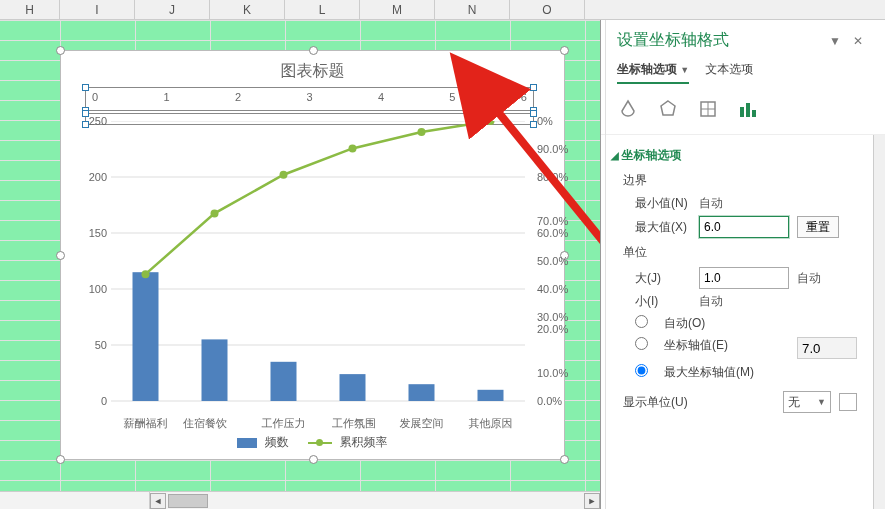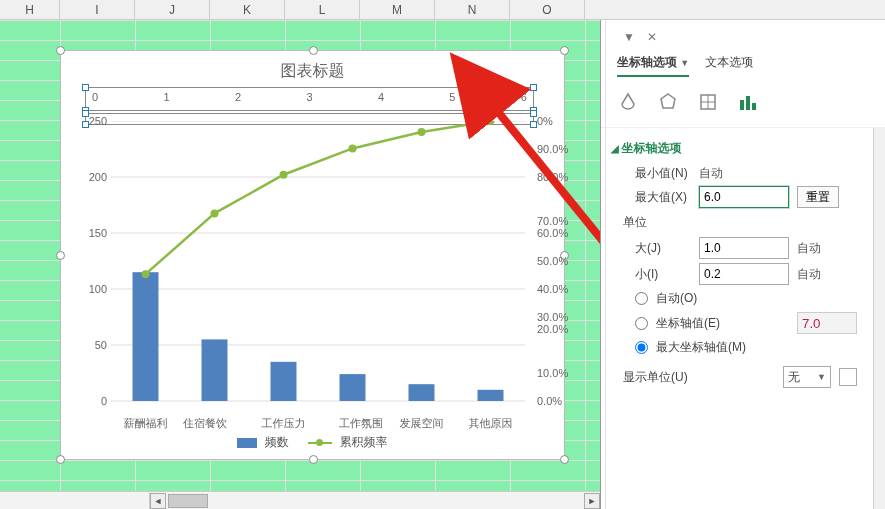--- a/index.html
+++ b/index.html
@@ -76,23 +76,23 @@
   .section-head::before{content:"◢ ";font-size:10px;}
   .sub-head{font-weight:normal;color:#444;margin:6px 0 6px 0;}
   
   .form-row{display:flex;align-items:center;gap:8px;margin:4px 0;padding-left:12px;}
   .form-row label{width:56px;}
   .form-row input[type=text]{width:90px;height:22px;border:1px solid #aaa;padding:0 4px;font-size:12px;}
   .form-row input.hl{border:1px solid #238a53;box-shadow:0 0 0 1px rgba(35,138,83,.3);}
   .form-row .auto{color:#555;width:34px;}
   .form-row .reset{border:1px solid #aaa;padding:2px 8px;height:22px;background:#fafafa;font-size:12px;}
   
-  .radio-row{display:flex;align-items:center;gap:8px;margin:5px 0 5px 12px;}
+  .radio-row{display:flex;align-items:flex-start;gap:16px;margin:5px 0 5px 12px;}
   .radio-row input[type=radio]{margin:0;}
-  .radio-row .ro-input{width:60px;height:22px;border:1px solid #ccc;background:#f3f3f3;color:#be185d;padding:0 4px;margin-left:auto;}
+  .radio-row .ro-input{width:60px;height:22px;border:1px solid #ccc;background:#f3f3f3;color:#000000;padding:0 4px;margin-left:auto;}
   
   .disp-row{display:flex;align-items:center;gap:8px;margin:10px 0 2px 0;}
   .disp-row .sel{border:1px solid #aaa;height:22px;width:48px;display:flex;align-items:center;justify-content:space-between;padding:0 4px;font-size:12px;background:#fff;}
   .disp-row .sq{width:18px;height:18px;border:1px solid #aaa;background:#fff;}
   
   .vsb{width:12px;background:#f0f0f0;border-left:1px solid #ccc;}
 </style>
 </head>
 <body>
 
@@ -221,21 +221,21 @@
             <div class="y2-tick" style="top: 112px;">60.0%</div>
             <div class="y2-tick" style="top: 100px;">70.0%</div>
             <div class="y2-tick" style="top: 56px;">80.0%</div>
             <div class="y2-tick" style="top: 28px;">90.0%</div>
             <div class="y2-tick" style="top: 0px;">0%</div>
           </div>
         <div id="xcats">
             <div class="x-cat" style="left: 60.5px;">薪酬福利</div>
             <div class="x-cat" style="left: 120px;">住宿餐饮</div>
             <div class="x-cat" style="left: 198.5px;">工作压力</div>
-            <div class="x-cat" style="left: 276px;">工作氛围</div>
+            <div class="x-cat" style="left: 269px;">工作氛围</div>
             <div class="x-cat" style="left: 336.5px;">发展空间</div>
             <div class="x-cat" style="left: 405.5px;">其他原因</div>
           </div>
       </div>
 
       <div class="legend">
         <span class="swatch-bar"></span>
         <span>频数</span>
         <span class="swatch-line"></span>
         <span>累积频率</span>
@@ -257,20 +257,21 @@
         <div class="btn">◄</div>
         <div class="thumb"></div>
         <div class="spacer"></div>
         <div class="btn">►</div>
       </div>
     </div>
   </div>
 
   <div class="right">
     <div class="pane-header">
+      <h2>设置坐标轴格式</h2>
       <span class="ic">▼</span>
       <span class="ic">✕</span>
     </div>
     <div class="pane-tabs">
       <div class="tab-link active">
         <span>坐标轴选项</span> <span class="dd">▼</span>
       </div>
       <div class="tab-link">文本选项</div>
     </div>
     <div class="pane-icons">
@@ -296,38 +297,38 @@
             <rect x="2" y="8" width="4" height="10" fill="#238a53"></rect>
             <rect x="8" y="4" width="4" height="14" fill="#238a53"></rect>
             <rect x="14" y="11" width="4" height="7" fill="#238a53"></rect>
           </svg>
         </div>
     </div>
 
     <div style="display:flex;flex:1;overflow:hidden;">
       <div class="pane-body">
         <div class="section-head">坐标轴选项</div>
+        <div class="sub-head">边界</div>
         <div class="form-row">
           <label><span>最小值(N)</span></label>
           <span class="auto">自动</span>
         </div>
         <div class="form-row">
           <label><span>最大值(X)</span></label>
           <input type="text" class="hl" value="6.0" style="">
           <button class="reset">重置</button>
         </div>
         <div class="sub-head">单位</div>
         <div class="form-row">
           <label><span>大(J)</span></label>
           <input type="text" value="1.0" style="">
           <span class="auto">自动</span>
         </div>
         <div class="form-row">
           <label><span>小(I)</span></label>
-          <input type="text" value="0.2" style="">
           <span class="auto">自动</span>
         </div>
         <div class="radio-row">
           <input type="radio" name="cr" style="">
           <span>自动(O)</span>
         </div>
         <div class="radio-row">
           <input type="radio" name="cr" style="">
           <span>坐标轴值(E)</span>
           <input type="text" class="ro-input" readonly="" value="7.0" style="">

